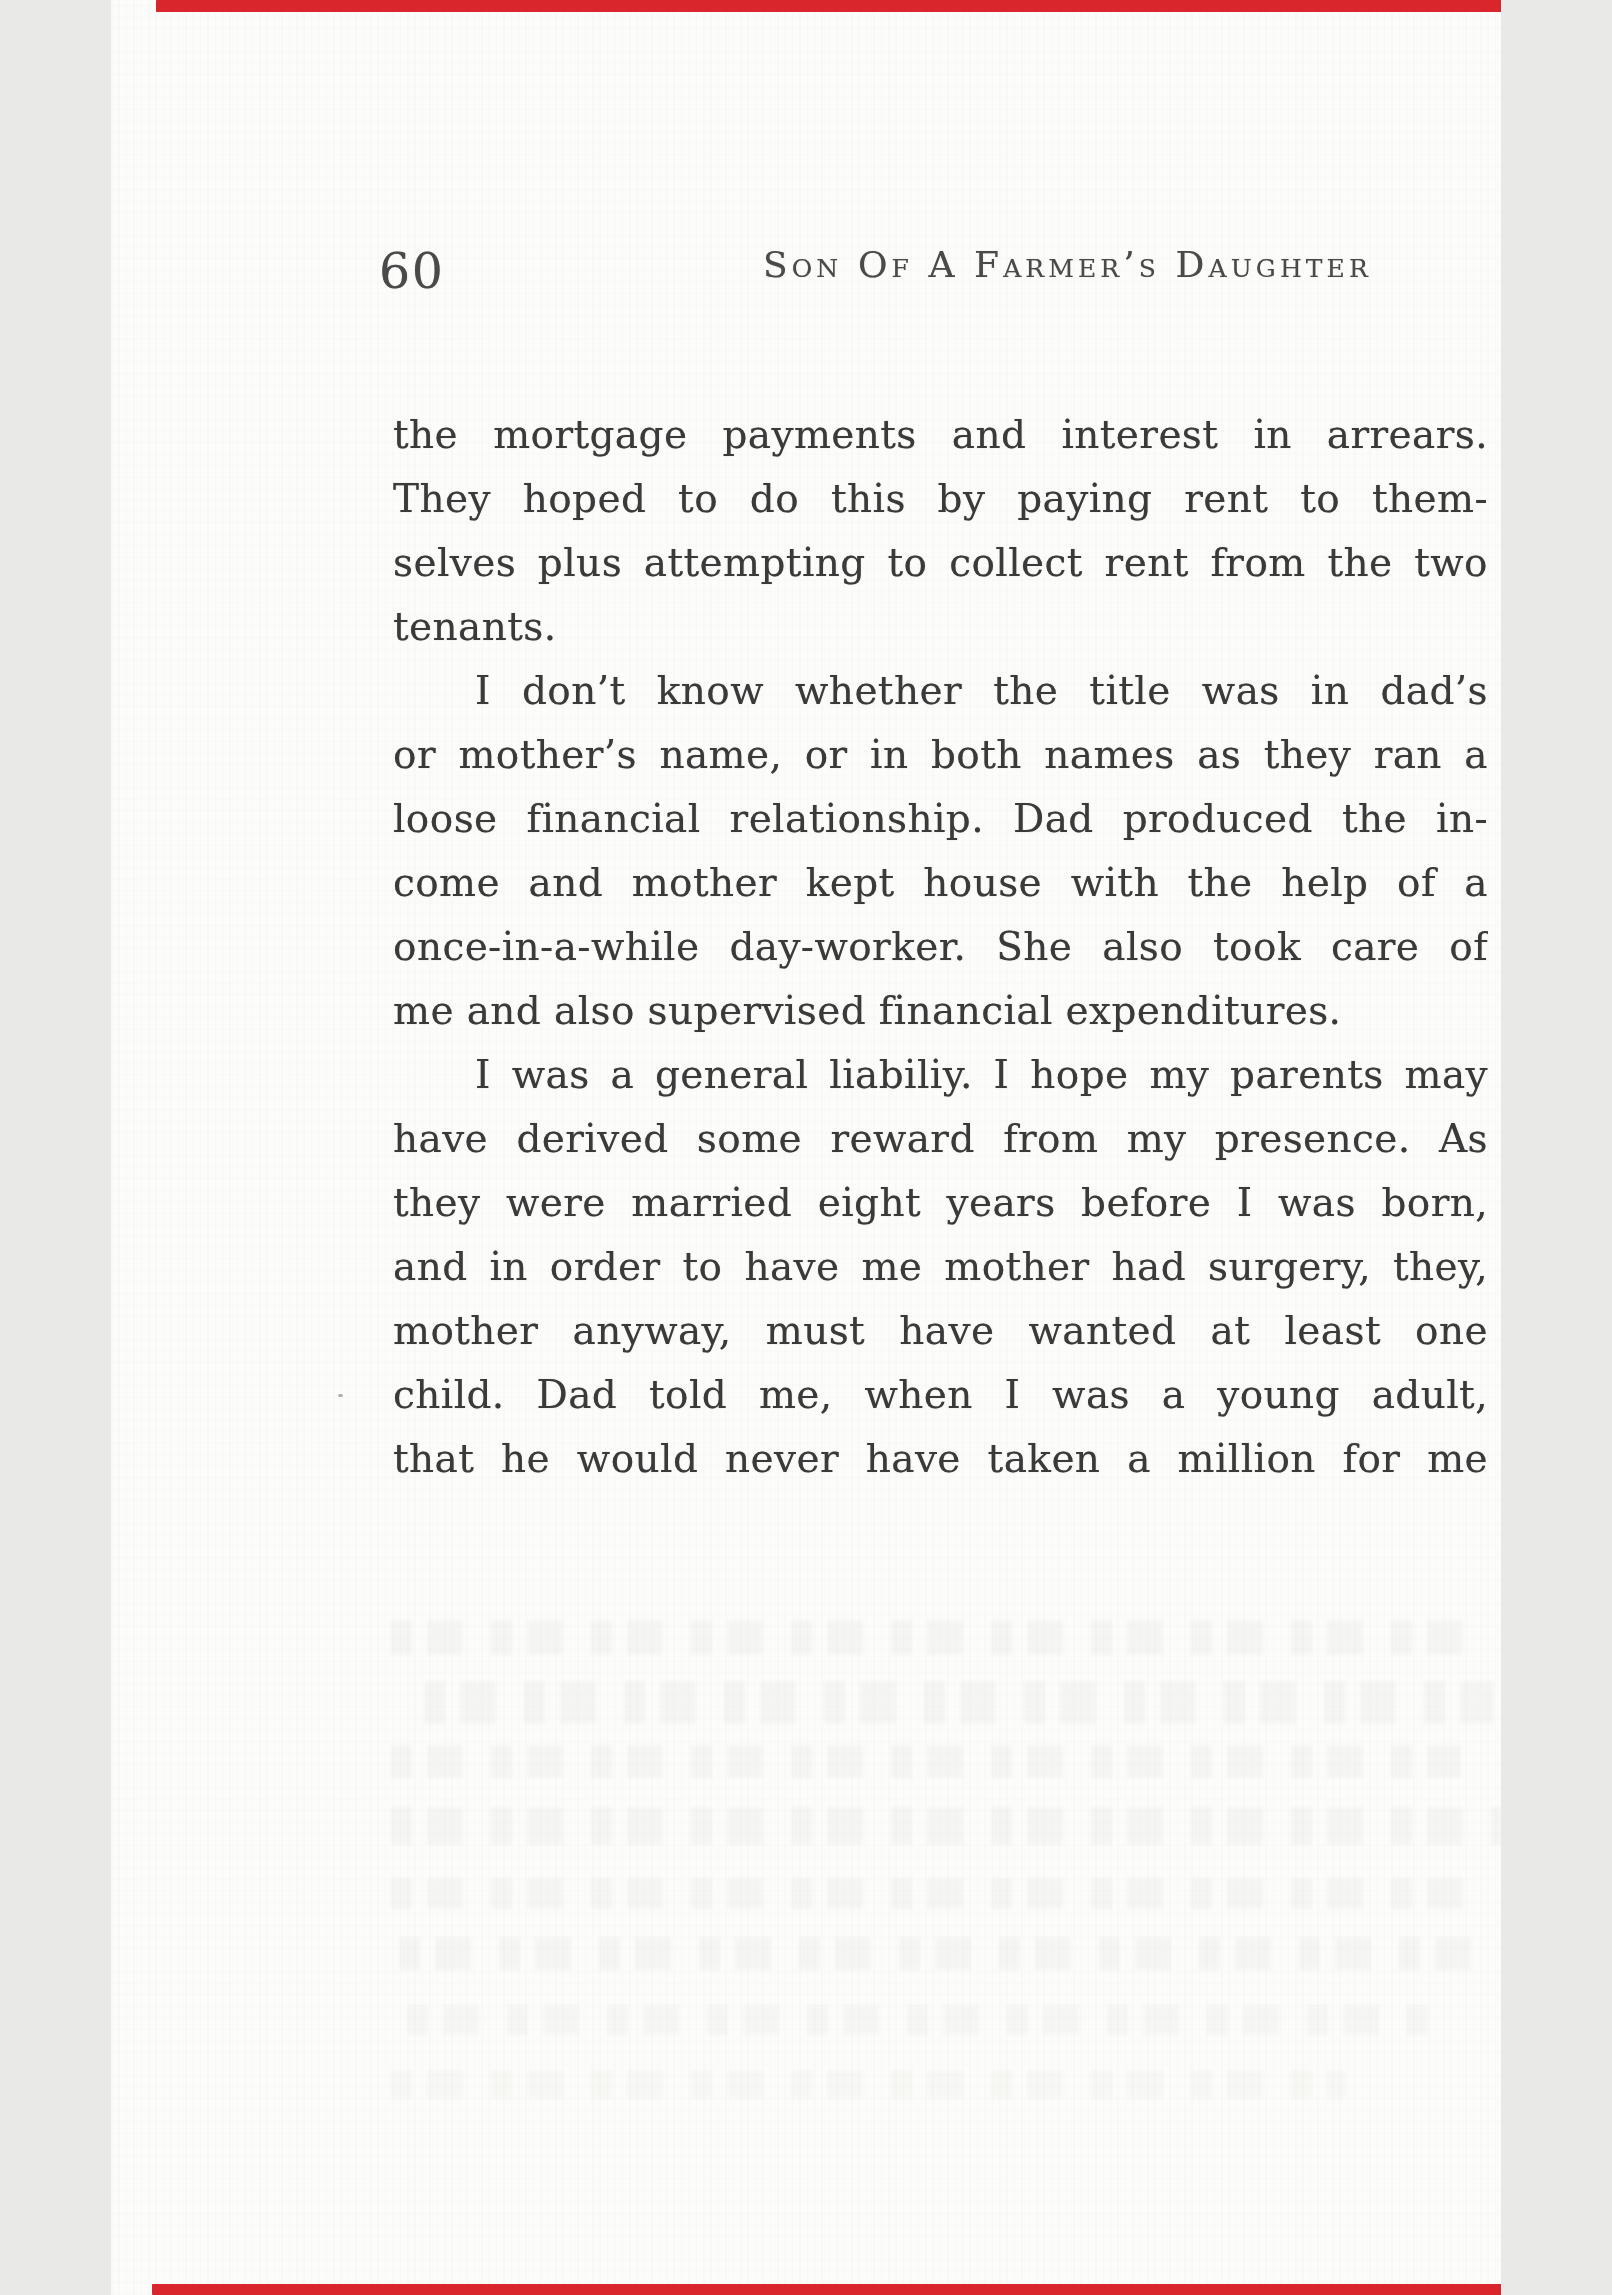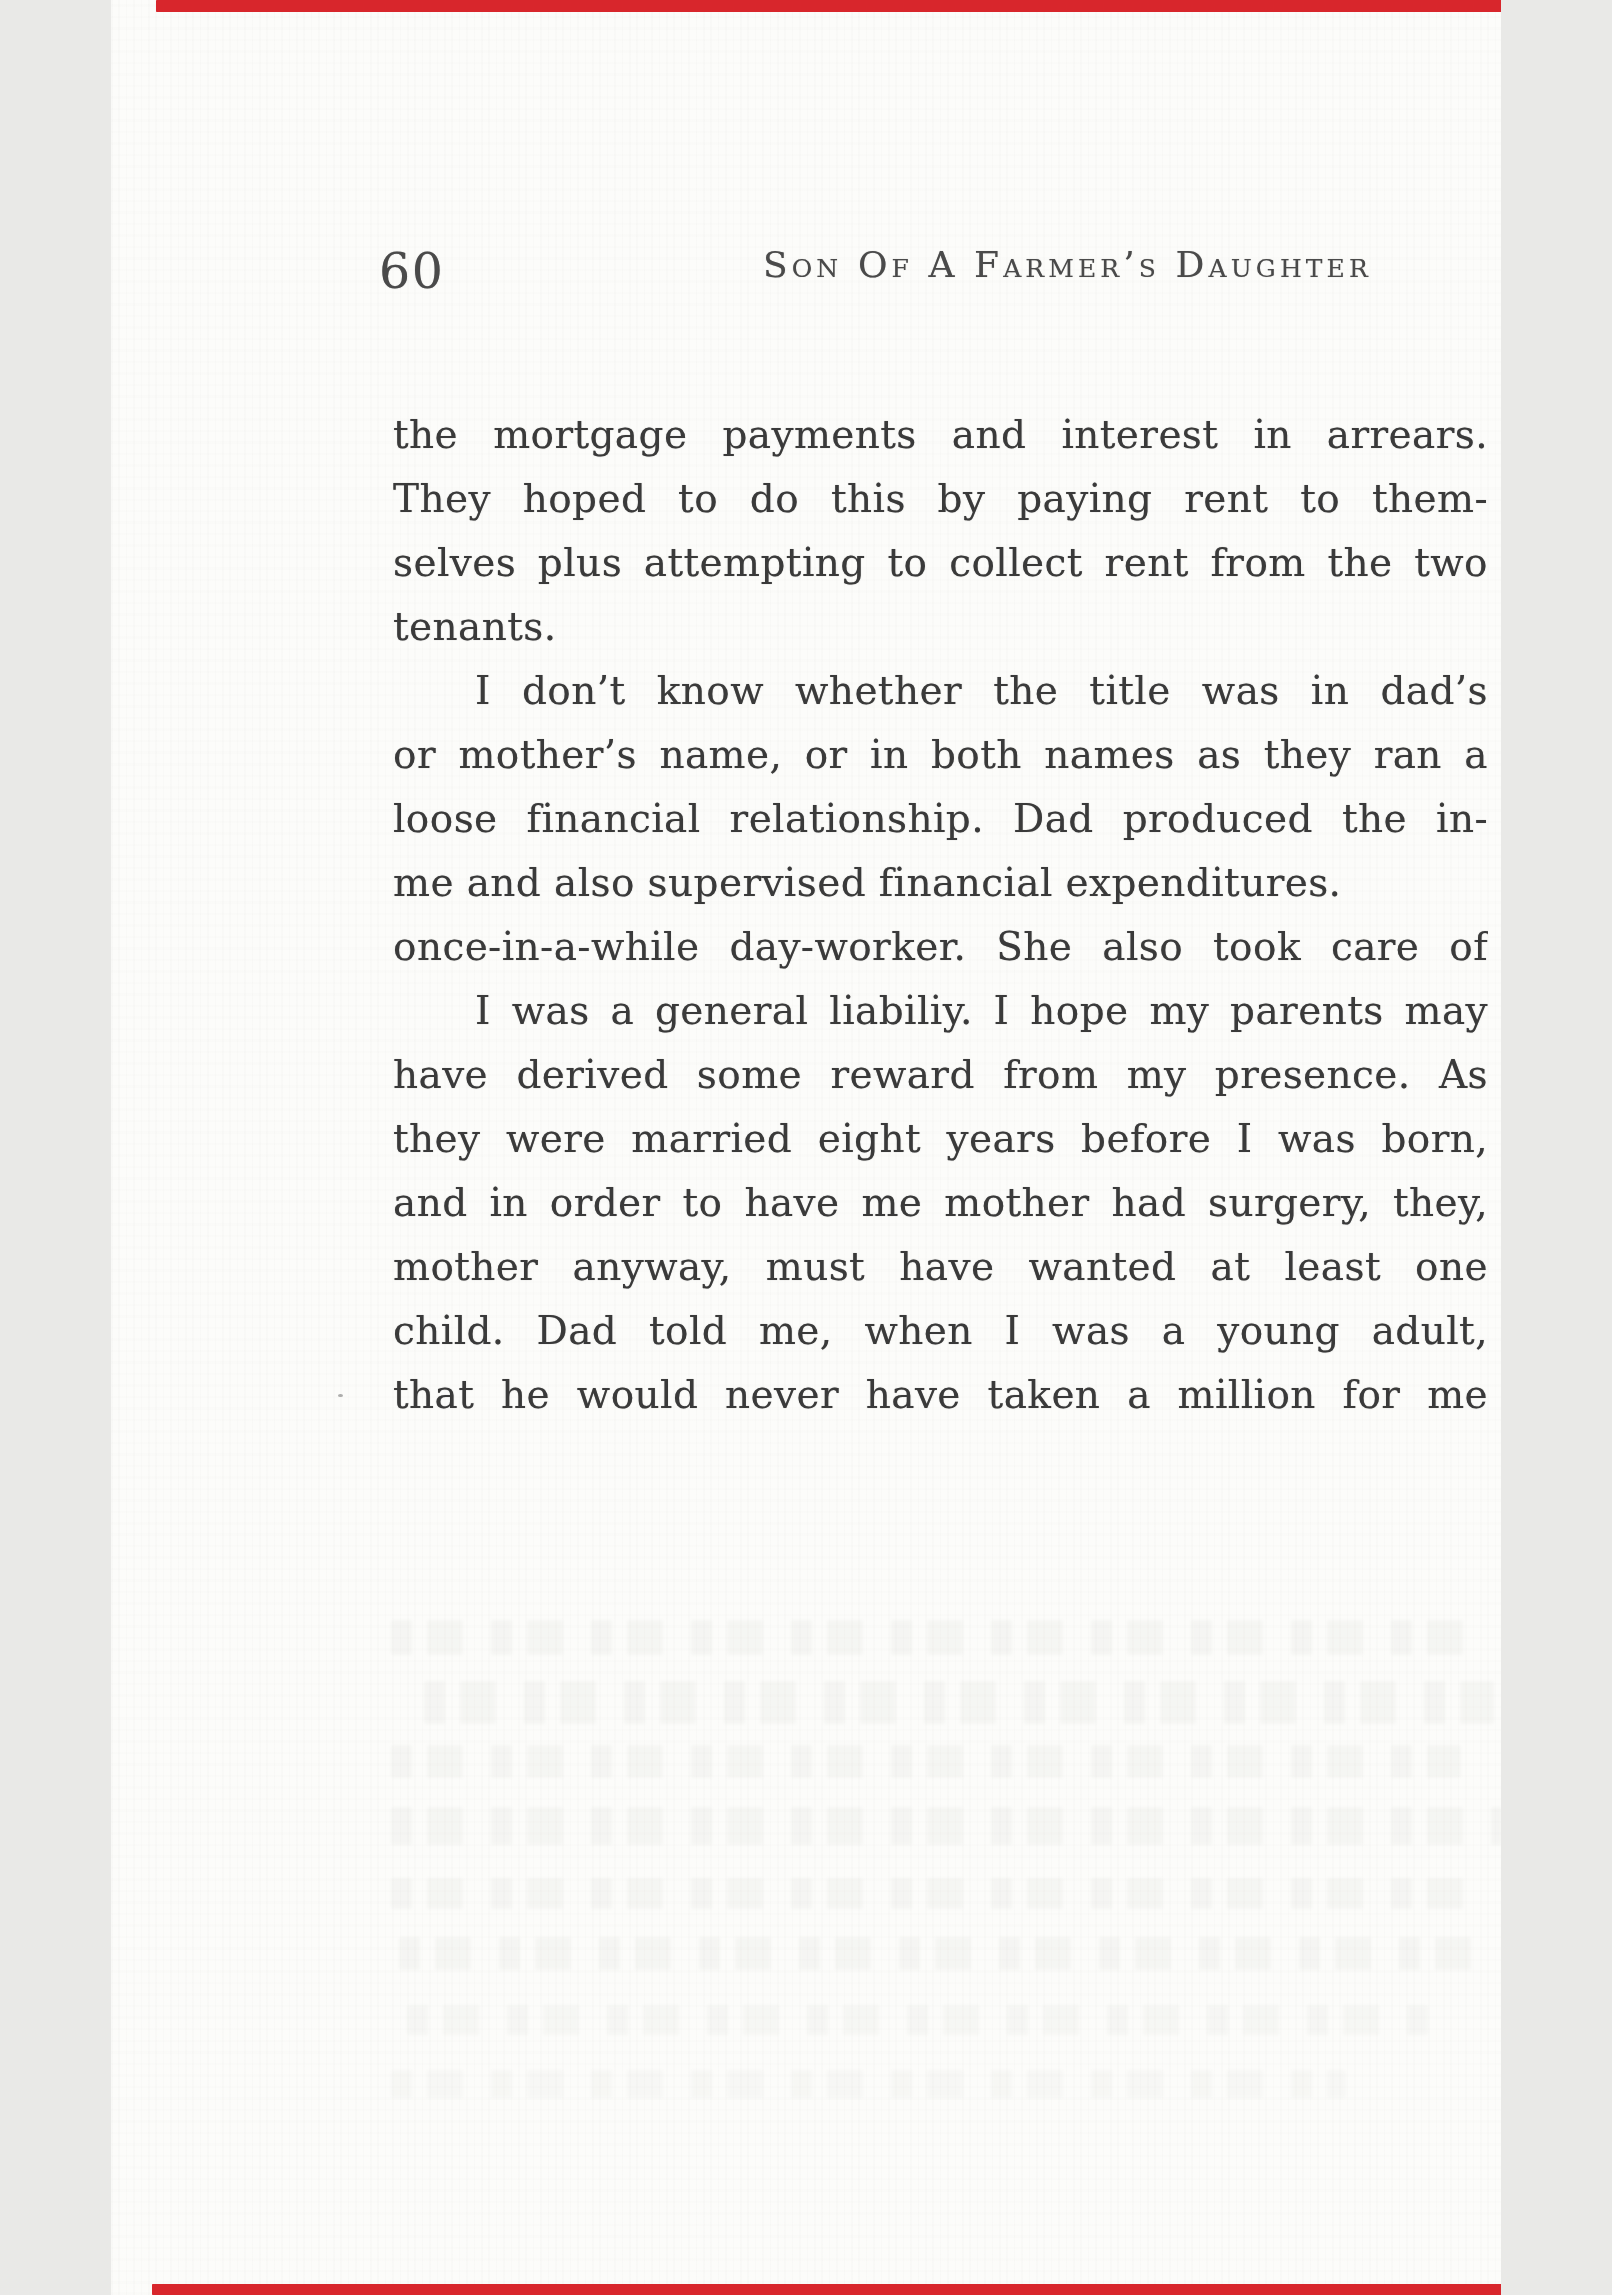--- a/index.html
+++ b/index.html
@@ -104,22 +104,23 @@
       <div>
         <div class="line">the mortgage payments and interest in arrears.</div>
         <div class="line">They hoped to do this by paying rent to them-</div>
         <div class="line">selves plus attempting to collect rent from the two</div>
         <div class="line last">tenants.</div>
       </div>
       <div>
         <div class="line indent">I don’t know whether the title was in dad’s</div>
         <div class="line">or mother’s name, or in both names as they ran a</div>
         <div class="line">loose financial relationship. Dad produced the in-</div>
+        <div class="line">come and mother kept house with the help of a</div>
+        <div class="line">once-in-a-while day-worker. She also took care of</div>
         <div class="line last">me and also supervised financial expenditures.</div>
-        <div class="line">once-in-a-while day-worker. She also took care of</div>
       </div>
       <div>
         <div class="line indent">I was a general liabiliy. I hope my parents may</div>
         <div class="line">have derived some reward from my presence. As</div>
         <div class="line">they were married eight years before I was born,</div>
         <div class="line">and in order to have me mother had surgery, they,</div>
         <div class="line">mother anyway, must have wanted at least one</div>
         <div class="line">child. Dad told me, when I was a young adult,</div>
         <div class="line">that he would never have taken a million for me</div>
       </div>

